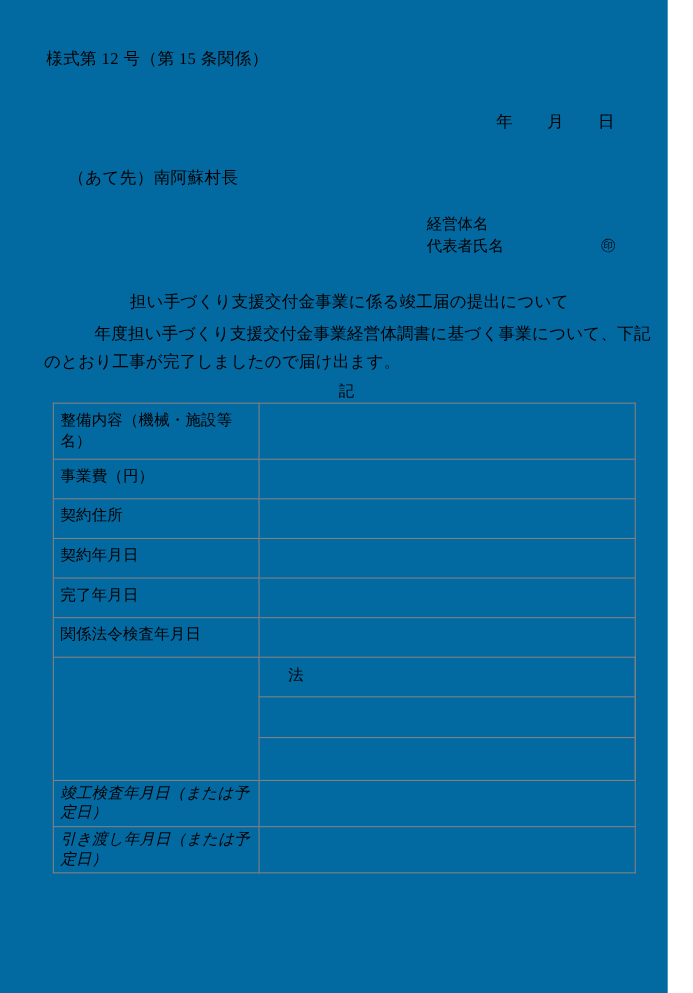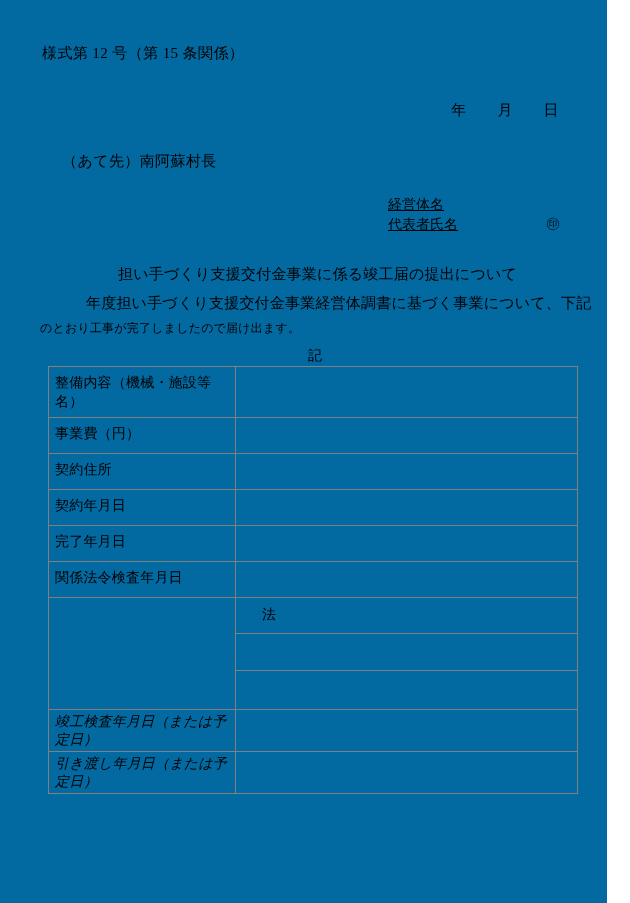--- a/index.html
+++ b/index.html
@@ -43,21 +43,20 @@
     letter-spacing: 0.4px;
     white-space: nowrap;
   }
   .signer-block {
     position: absolute;
     left: 388px;
     top: 195px;
     font-size: 14px;
     line-height: 20px;
     width: 190px;
-    text-decoration: underline;
   }
   .signer-row {
     display: block;
     white-space: nowrap;
     position: relative;
   }
   .seal-mark {
     position: absolute;
     left: 158px;
     top: -1px;
@@ -76,21 +75,21 @@
     left: 86px;
     top: 294px;
     font-size: 15px;
     letter-spacing: 0.2px;
     white-space: nowrap;
   }
   .body-line-2 {
     position: absolute;
     left: 40px;
     top: 320px;
-    font-size: 12px;
+    font-size: 15px;
     letter-spacing: 0.2px;
     white-space: nowrap;
   }
   .ki-mark {
     position: absolute;
     left: 0;
     top: 347px;
     width: 630px;
     text-align: center;
     font-size: 14px;

